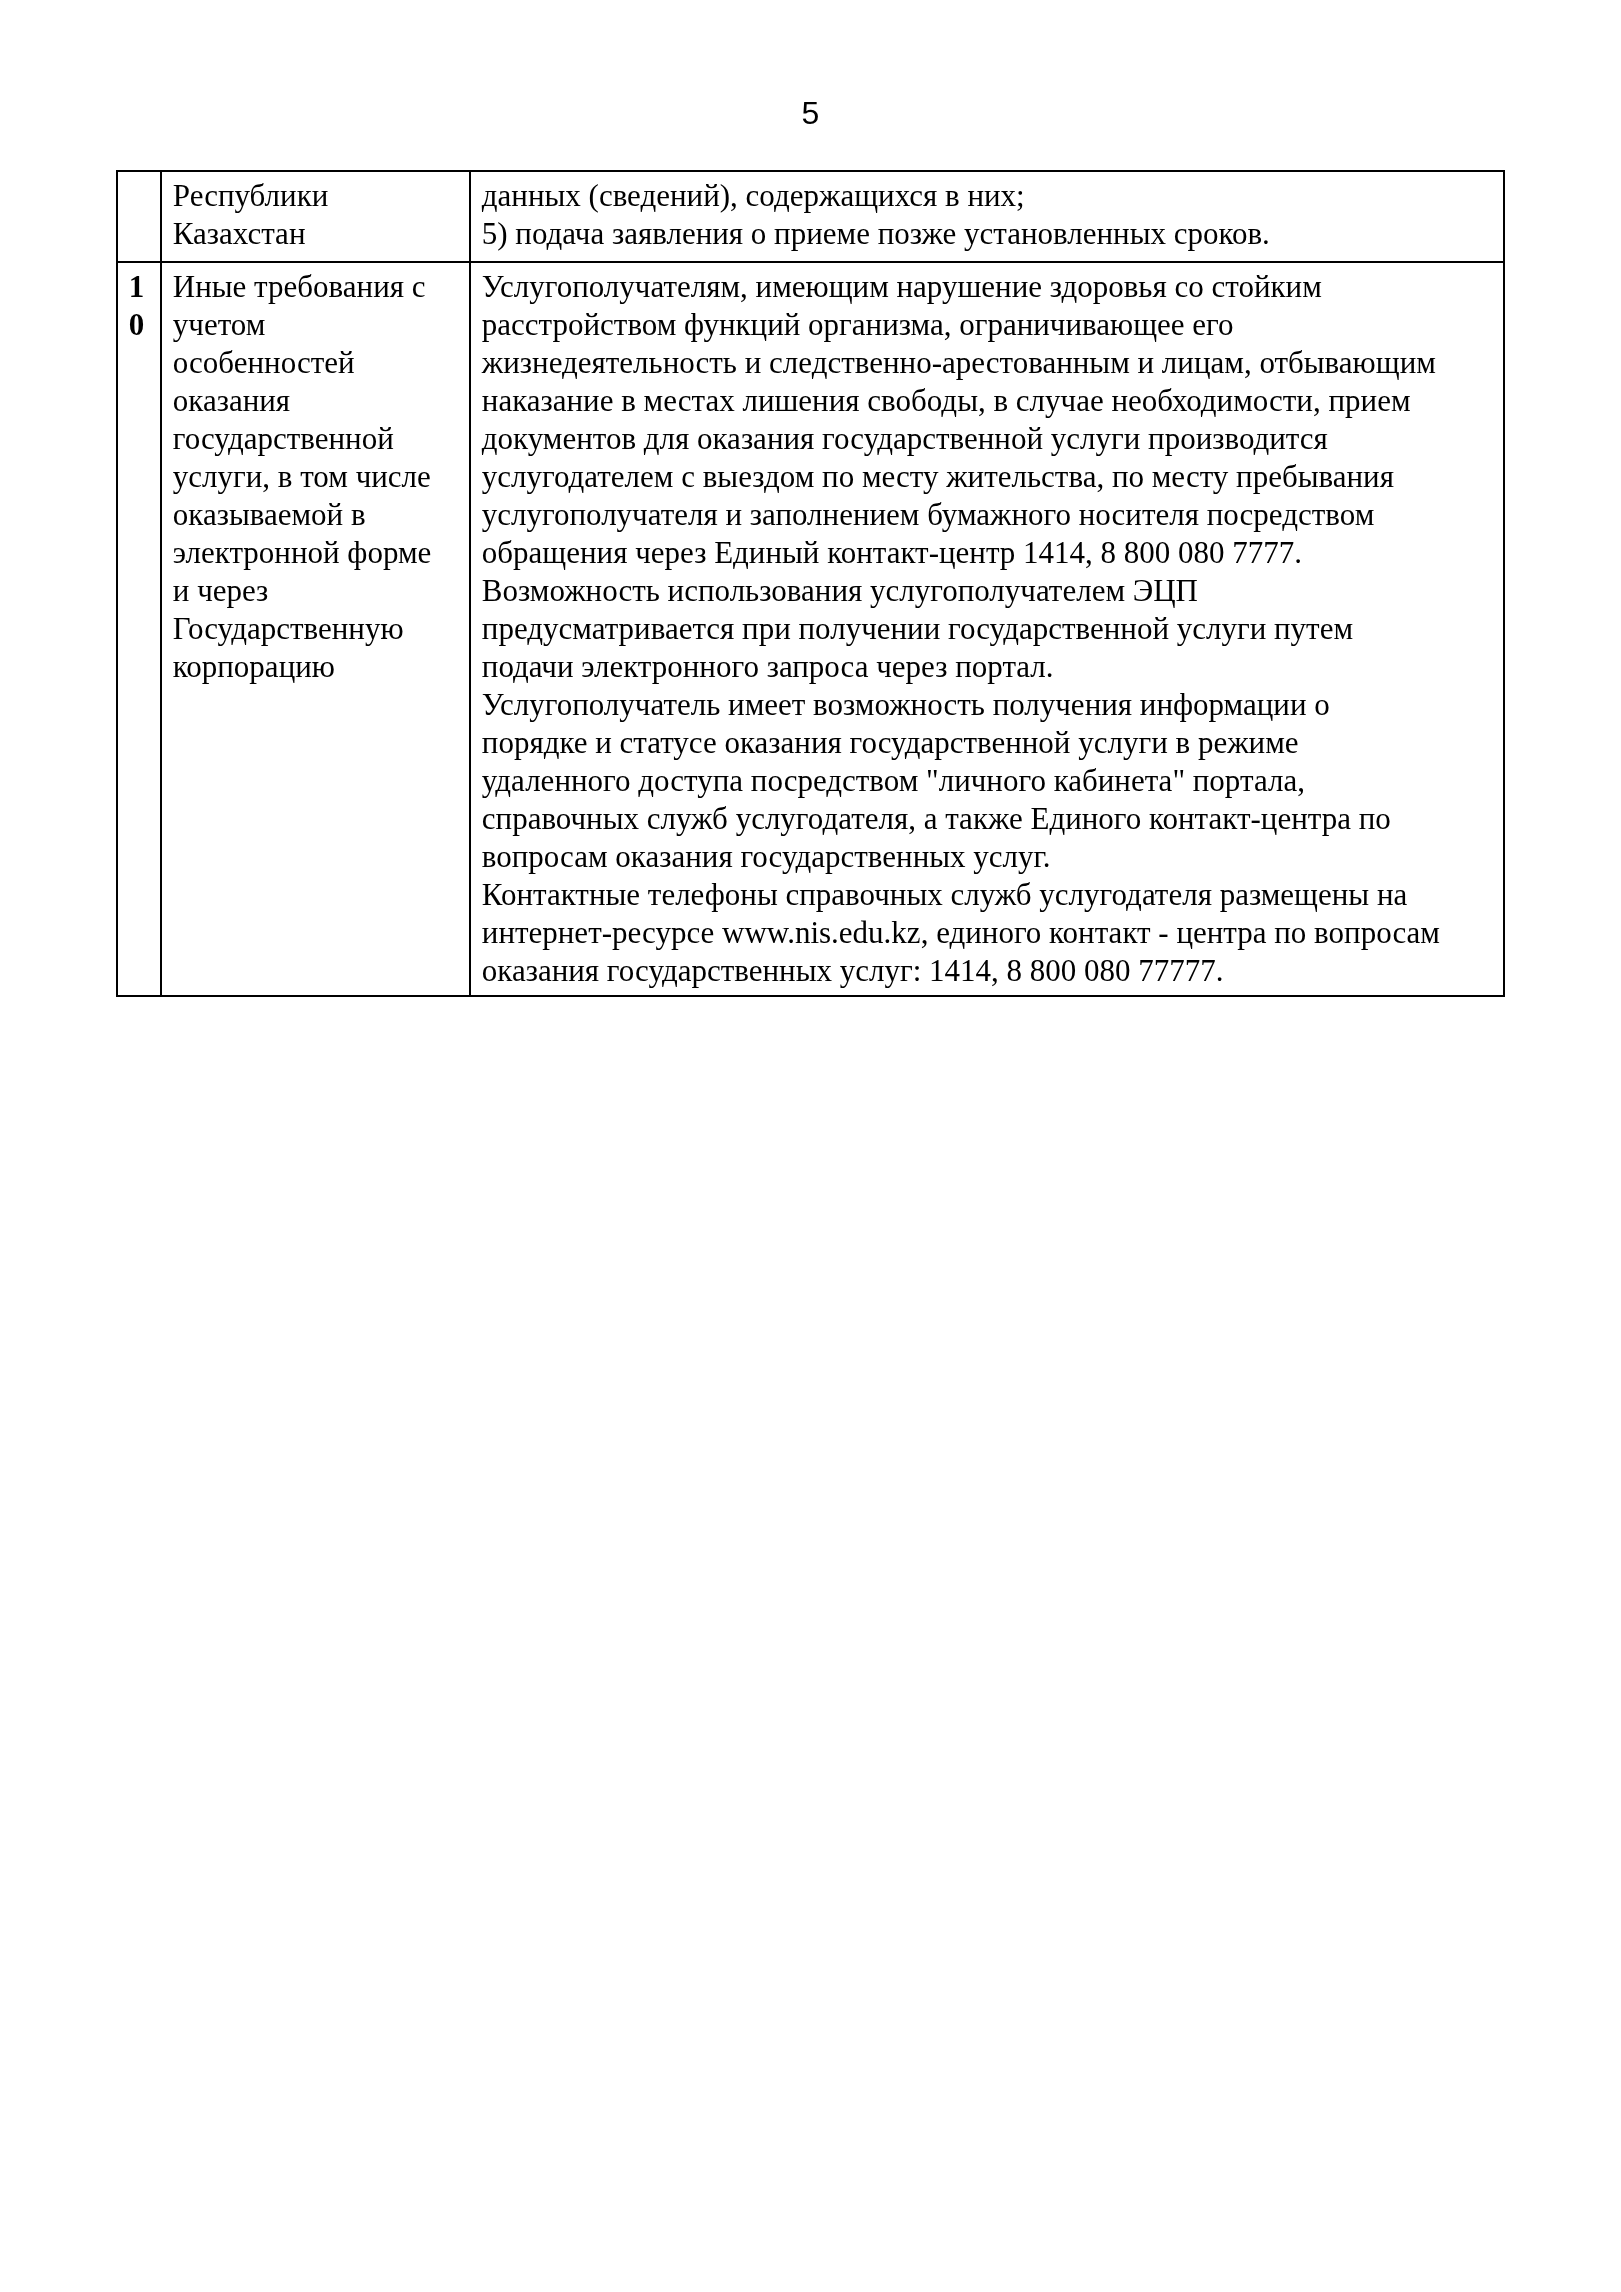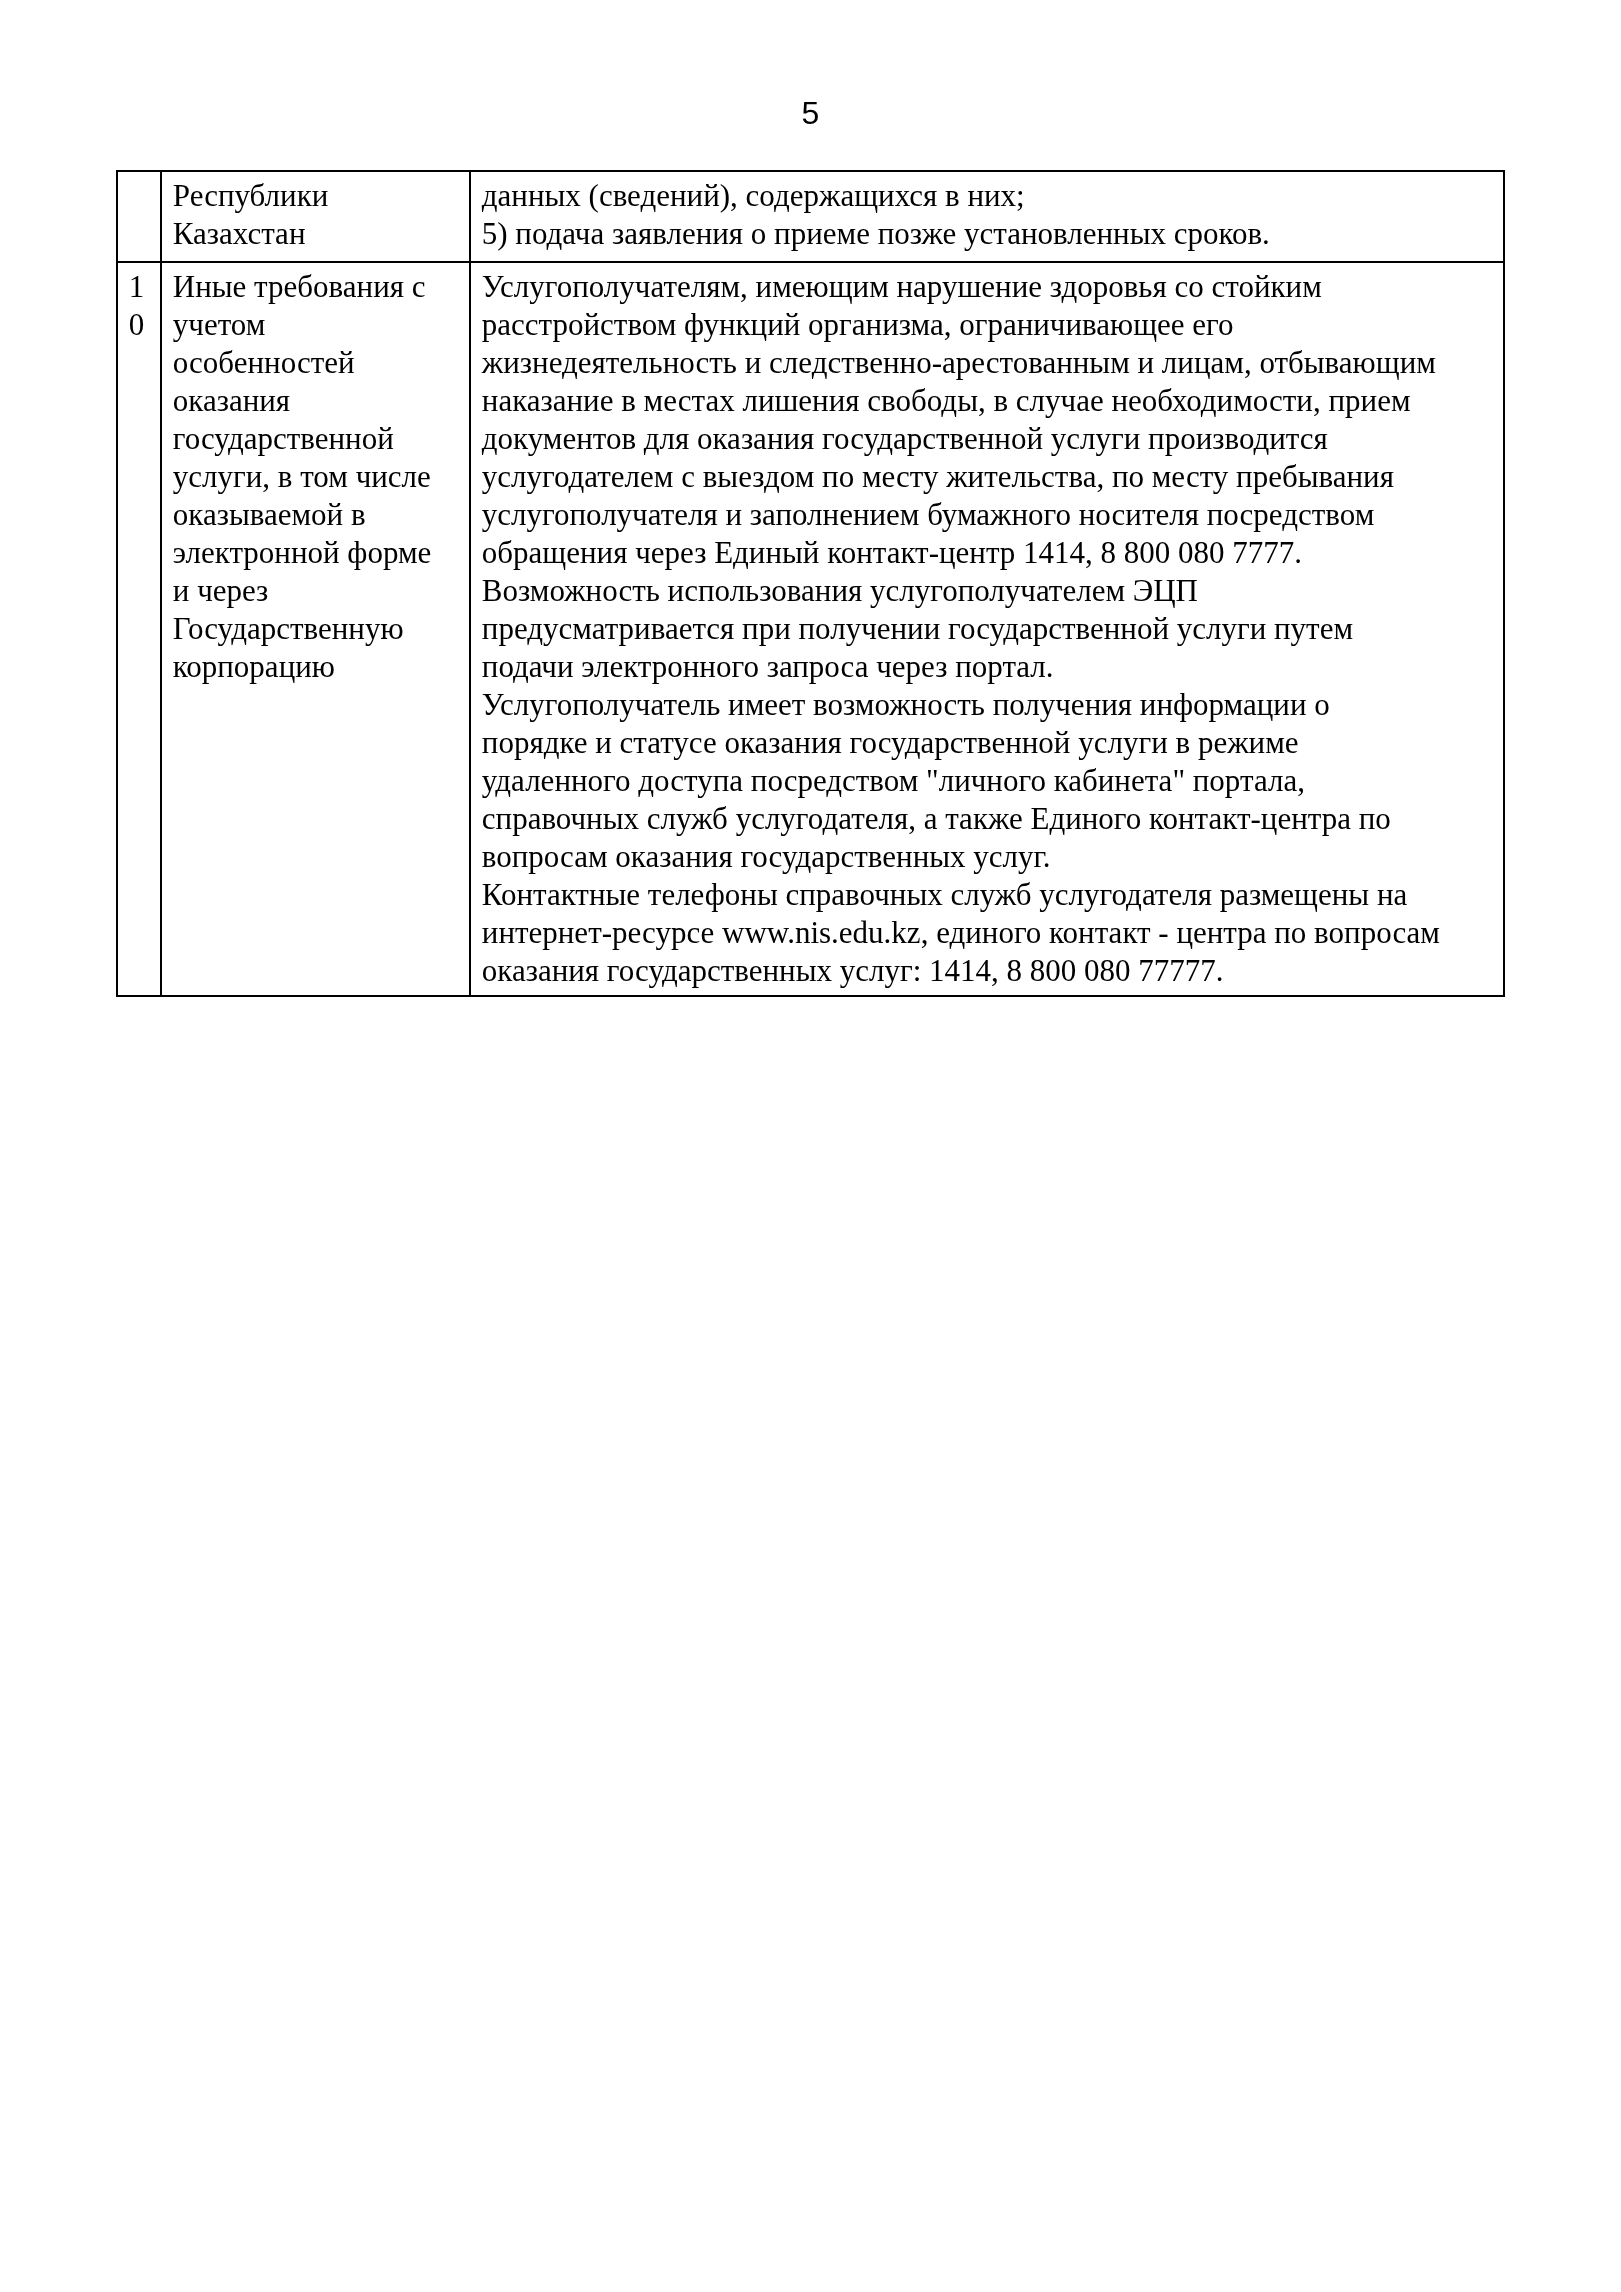--- a/index.html
+++ b/index.html
@@ -46,20 +46,21 @@
     white-space: pre-line;
     overflow: hidden;
     border-radius: 18px;
   }
   col.c-num { width: 44px; }
   col.c-title { width: 309px; }
   col.c-details { width: auto; }
   td.num-cell {
     padding: 4.9px 3.9px 4.9px 7.8px;
     word-break: break-all;
+    font-weight: bold;
   }
   tr.row-cont td { height: 91px; }
 </style>
 </head>
 <body>
 
 <div class="page">
 
   <div class="page-number">5</div>
 

